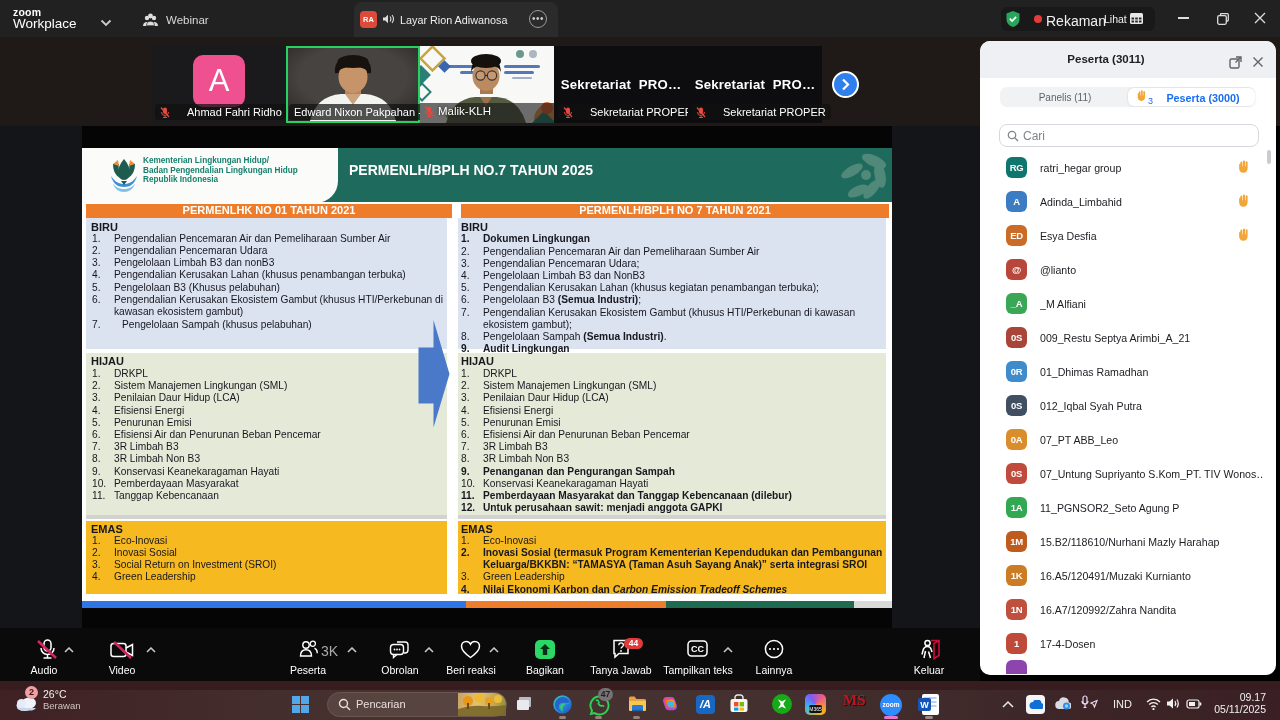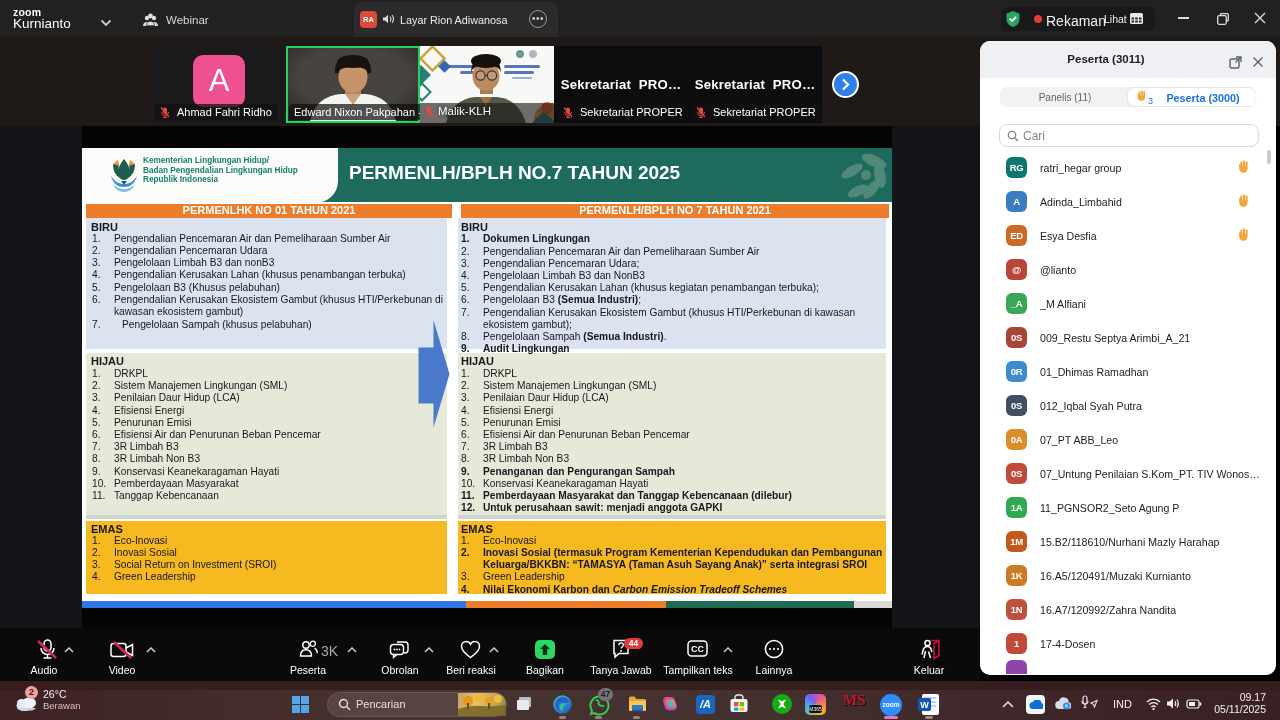--- a/index.html
+++ b/index.html
@@ -1,32 +1,32 @@
 <!DOCTYPE html>
 <html><head><meta charset="utf-8">
 <style>
 *{margin:0;padding:0;box-sizing:border-box}
 html,body{width:1280px;height:720px;overflow:hidden;background:#000;font-family:"Liberation Sans",sans-serif}
 .a{position:absolute}
 .tile{position:absolute;top:46px;height:77px;background:#0f0f11;overflow:hidden}
-.pill{position:absolute;background:rgba(17,17,17,.72);border-radius:4px;color:#fff;font-size:11px;height:16px;display:flex;align-items:center;padding:0 5px;gap:7px;white-space:nowrap}
+.pill{position:absolute;background:rgba(17,17,17,.72);border-radius:4px;color:#fff;font-size:11px;height:16px;display:flex;align-items:center;padding:0 5px;gap:17px;white-space:nowrap}
 .li{position:absolute;white-space:nowrap;font-size:10.2px;color:#17171f}
 .hd{position:absolute;white-space:nowrap;font-size:11px;font-weight:bold;color:#17171f}
 .tbtn{position:absolute;color:#fff;font-size:10.5px;text-align:center;white-space:nowrap}
 .chev{position:absolute;width:10px;height:6px}
 .row{position:absolute;left:980px;width:296px;height:34px}
 .av{position:absolute;left:26px;top:6px;width:21px;height:21px;border-radius:6px;color:#fff;font-weight:bold;font-size:9.5px;display:flex;align-items:center;justify-content:center;letter-spacing:-.3px}
 .nm{position:absolute;left:60px;top:11px;font-size:10.6px;color:#1c1c22;white-space:nowrap;max-width:200px;overflow:hidden}
 .hand{position:absolute;left:256px;top:8px}
 </style></head>
 <body>
 
 <div class="a" style="left:0;top:0;width:1280px;height:37px;background:#212121"></div>
 <div class="a" style="left:13px;top:6px;color:#fff;font-size:10.5px;font-weight:bold;letter-spacing:.2px">zoom</div>
-<div class="a" style="left:13px;top:16px;color:#fff;font-size:13.5px;font-weight:500">Kurnianto</div>
+<div class="a" style="left:13px;top:16px;color:#fff;font-size:13.5px;font-weight:500">Workplace</div>
 <svg class="a" style="left:100px;top:19px" width="12" height="8" viewBox="0 0 12 8">
     <path d="M1.5 1.5 L6 6 L10.5 1.5" stroke="#ccc" stroke-width="1.8" fill="none"></path>
   </svg>
 <svg class="a" style="left:142px;top:12px" width="17" height="16" viewBox="0 0 17 16">
     <circle cx="5" cy="6" r="2.2" fill="#ddd"></circle>
     <circle cx="12" cy="6" r="2.2" fill="#ddd"></circle>
     <circle cx="8.5" cy="4" r="2.4" fill="#ddd"></circle>
     <path d="M1 14c0-2.5 1.6-4 4-4s4 1.5 4 4z" fill="#ddd"></path>
     <path d="M8 14c0-2.5 1.6-4 4-4s4 1.5 4 4z" fill="#ddd"></path>
     <path d="M4.5 13.6c0-2.8 1.7-4.4 4-4.4s4 1.6 4 4.4z" fill="#ddd" stroke="#212121" stroke-width=".7"></path>
@@ -193,21 +193,21 @@
   <path d="M15 3 C11 8 9 12 9 16 C9 21 12 24 15 24 C18 24 21 21 21 16 C21 12 19 8 15 3Z" fill="#1d5c4f"></path>
   <path d="M4 8 C4 14 6 19 11 22 L14 24 C10 18 9 13 10 8 Z" fill="#1d5c4f"></path>
   <path d="M26 8 C26 14 24 19 19 22 L16 24 C20 18 21 13 20 8 Z" fill="#1d5c4f"></path>
   <path d="M4 8 L9 4 L10 10 Z" fill="#ef8e35"></path>
     <path d="M26 8 L21 4 L20 10 Z" fill="#ef8e35"></path>
   <path d="M2 20 C6 26 10 28 15 28 C20 28 24 26 28 20 C26 28 21 31 15 31 C9 31 4 28 2 20Z" fill="#3f8fd6"></path>
   <path d="M4 28 C8 32 11 33 15 33 C19 33 22 32 26 28 C24 33 20 36 15 36 C10 36 6 33 4 28Z" fill="#7fc0e8"></path>
   <path d="M12 25 L15 29 L18 25 Z" fill="#1d5c4f"></path>
 </svg>
 <div class="a" style="left:143px;top:156px;color:#15806c;font-size:8.2px;font-weight:bold;line-height:9.5px">Kementerian Lingkungan Hidup/<br>Badan Pengendalian Lingkungan Hidup<br>Republik Indonesia</div>
-<div class="a" style="left:349px;top:162px;color:#fff;font-size:19px;font-weight:bold;letter-spacing:0">PERMENLH/BPLH NO.7 TAHUN 2025</div>
+<div class="a" style="left:349px;top:162px;color:#fff;font-size:14px;font-weight:bold;letter-spacing:0">PERMENLH/BPLH NO.7 TAHUN 2025</div>
 
 <div class="a" style="left:86px;top:204px;width:366px;height:13.5px;background:#ed7d2b;color:#fff;font-size:11px;font-weight:bold;text-align:center;line-height:13px">PERMENLHK NO 01 TAHUN 2021</div>
 <div class="a" style="left:461px;top:204px;width:428px;height:13.5px;background:#ed7d2b;color:#fff;font-size:11px;font-weight:bold;text-align:center;line-height:13px">PERMENLH/BPLH NO 7 TAHUN 2021</div>
 
 <div class="a" style="left:86px;top:218px;width:361px;height:131px;background:#dbe3f0"></div>
 <div class="a" style="left:458px;top:218px;width:428px;height:131px;background:#dbe3f0"></div>
 <div class="a" style="left:86px;top:353px;width:361px;height:162px;background:#e4ead7"></div>
 <div class="a" style="left:458px;top:353px;width:428px;height:162px;background:#e4ead7"></div>
 <div class="a" style="left:86px;top:515px;width:361px;height:4px;background:#d2d3cf"></div>
 <div class="a" style="left:458px;top:515px;width:428px;height:4px;background:#d2d3cf"></div>
@@ -635,21 +635,21 @@
 <div class="row" style="top:389px">
     <div class="av" style="background:#414f63">0S</div>
     <div class="nm">012_Iqbal Syah Putra</div>
   </div>
 <div class="row" style="top:423px">
     <div class="av" style="background:#d98e2b">0A</div>
     <div class="nm">07_PT ABB_Leo</div>
   </div>
 <div class="row" style="top:457px">
     <div class="av" style="background:#c04b3c">0S</div>
-    <div class="nm" style="max-width:224px">07_Untung Penilaian S.Kom_PT. TIV Wonos…</div>
+    <div class="nm" style="max-width:224px">07_Untung Supriyanto S.Kom_PT. TIV Wonos…</div>
   </div>
 <div class="row" style="top:491px">
     <div class="av" style="background:#32a852">1A</div>
     <div class="nm">11_PGNSOR2_Seto Agung P</div>
   </div>
 <div class="row" style="top:525px">
     <div class="av" style="background:#bf5b1d">1M</div>
     <div class="nm">15.B2/118610/Nurhani Mazly Harahap</div>
   </div>
 <div class="row" style="top:559px">

